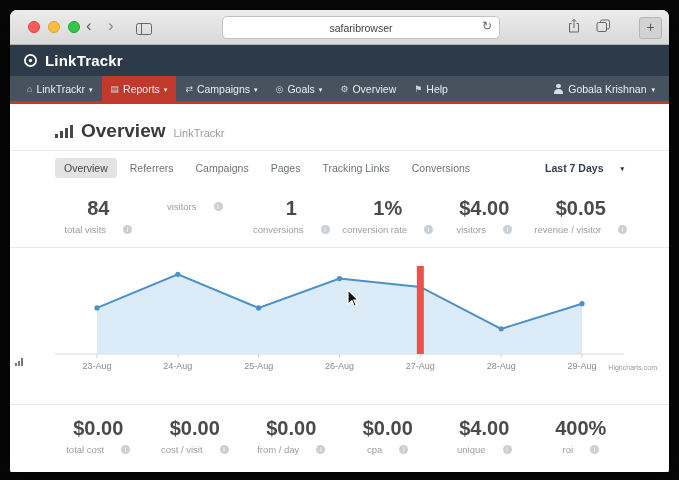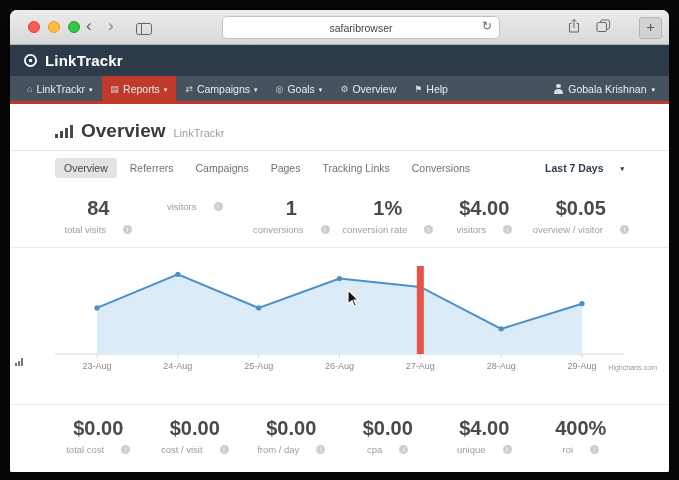--- a/index.html
+++ b/index.html
@@ -217,21 +217,21 @@
         <div class="stat">
           <div class="stat-value">$4.00</div>
           <div class="stat-label">
               <span>visitors</span>
               <span class="info-icon">i</span>
             </div>
         </div>
         <div class="stat">
           <div class="stat-value">$0.05</div>
           <div class="stat-label">
-              <span>overview / visitor</span>
+              <span>revenue / visitor</span>
               <span class="info-icon">i</span>
             </div>
         </div>
       </div>
 
       <div class="chart-section">
         <svg id="chart-svg" width="569" height="112" viewBox="0 0 569 112">
             <line x1="0" y1="92" x2="569" y2="92" stroke="#d6d6d6" stroke-width="1"></line>
             <line x1="42" y1="92" x2="42" y2="96" stroke="#d6d6d6" stroke-width="1"></line>
             <line x1="122.83333333333333" y1="92" x2="122.83333333333333" y2="96" stroke="#d6d6d6" stroke-width="1"></line>

